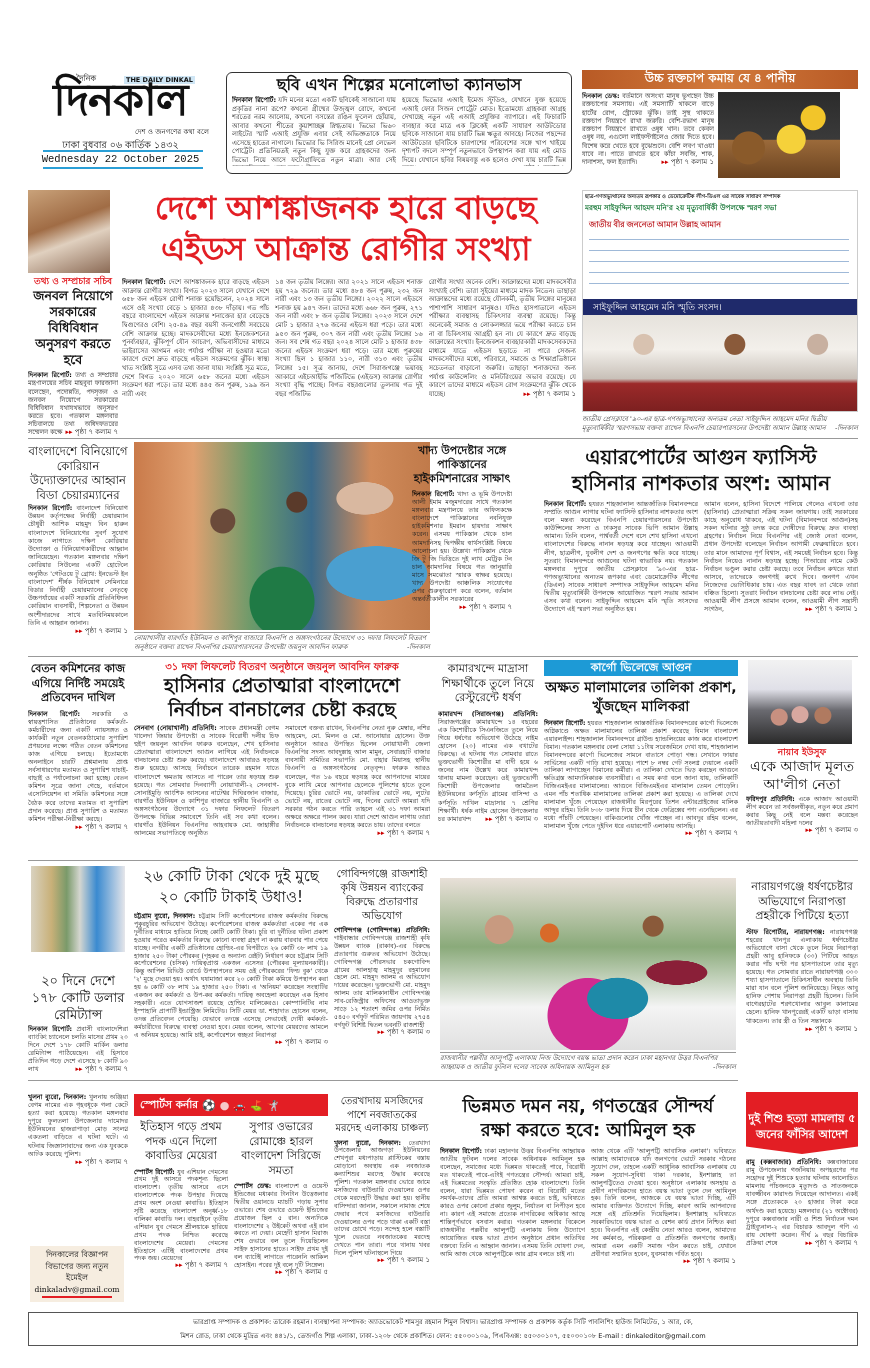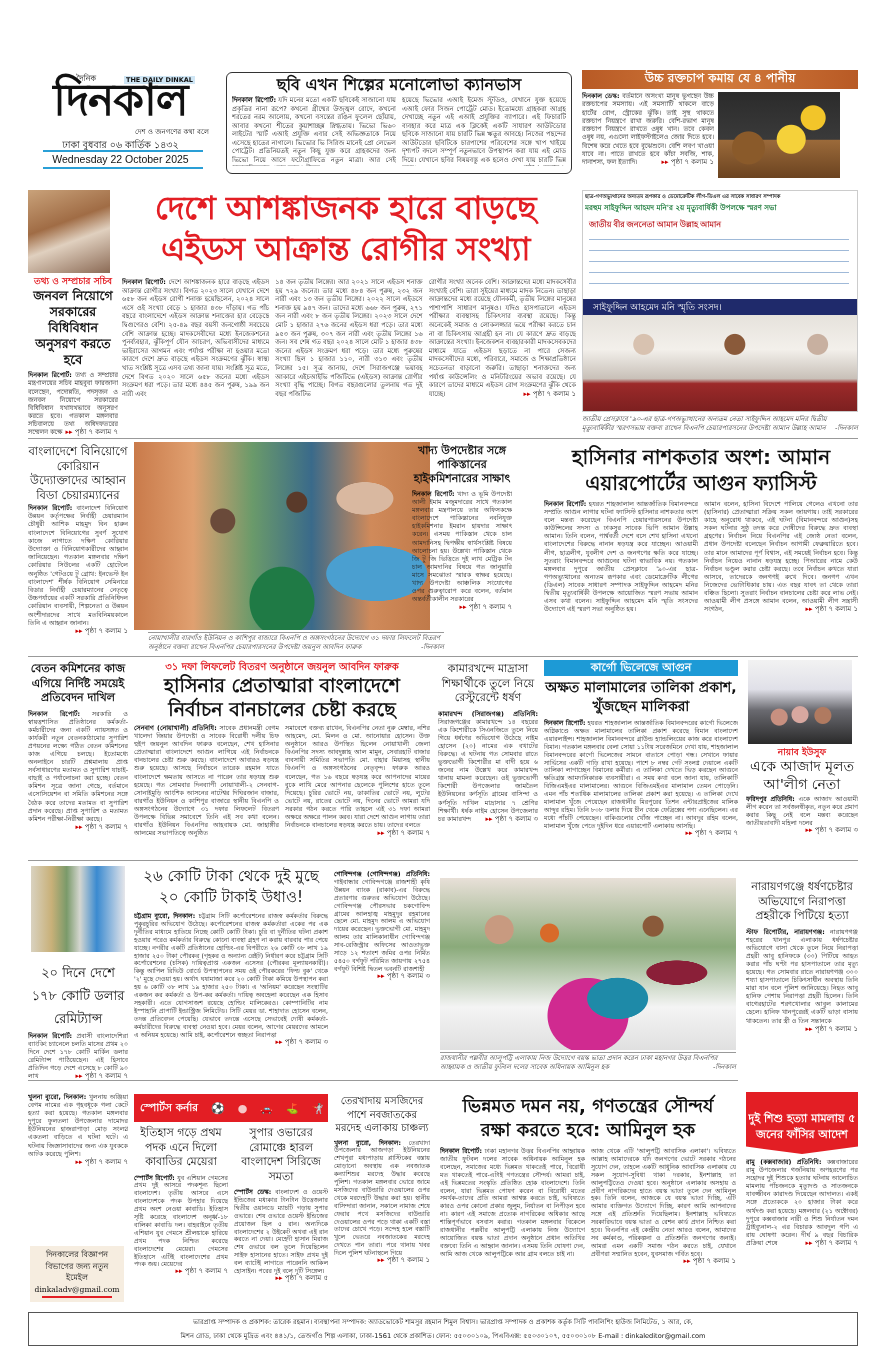--- a/index.html
+++ b/index.html
@@ -17,21 +17,21 @@
 </head>
 <body>
 
 <div class="abs" style="left:28px;top:68px;width:185px;height:100px">
   <div class="abs" style="left:48px;top:4px;font-size:8px;font-family:Liberation Serif, serif">দৈনিক</div>
   <div class="abs" style="left:96px;top:8px;font-size:6.5px;font-weight:bold;background:#cfe6f5;padding:0 2px;font-family:'DejaVu Sans',sans-serif">THE DAILY DINKAL</div>
   <div class="abs" style="left:0;top:8px;width:185px;font-size:44px;font-weight:bold;line-height:48px;font-family:'DejaVu Sans',sans-serif;letter-spacing:-1px;text-align:center">দিনকাল</div>
   <div class="abs" style="right:4px;top:58px;font-size:7px;font-family:'DejaVu Sans',sans-serif">দেশ ও জনগণের কথা বলে</div>
   <div class="abs" style="left:0;width:185px;top:70px;text-align:center;font-size:9.5px;font-family:'DejaVu Sans',sans-serif">ঢাকা বুধবার ০৬ কার্তিক ১৪৩২</div>
   <div class="abs" style="left:15px;width:160px;top:82px;height:2px;background:#2a9fd6"></div>
-  <div class="abs" style="left:0;width:185px;top:85px;text-align:center;font-size:10.5px;font-family:Liberation Sans, sans-serif">Wednesday 22 October 2025</div>
+  <div class="abs" style="left:0;width:185px;top:85px;text-align:center;font-size:10.5px;font-family:Liberation Mono, monospace">Wednesday 22 October 2025</div>
   <div class="abs" style="left:15px;width:160px;top:99px;height:2px;background:#2a9fd6"></div>
 </div>
 
 <div class="abs" style="left:226px;top:72px;width:346px;height:102px;border:1.5px solid #333;border-radius:6px;padding:3px 5px">
   <div class="hd" style="font-size:16px;margin-bottom:2px">ছবি এখন শিল্পের মনোলোভা ক্যানভাস</div>
   <div style="display:flex;gap:6px">
     <div class="txt" style="flex:1;height:70px;font-size:6.6px;line-height:8.5px"><b>দিনকাল রিপোর্ট:</b> <span>যদি মনের মতো একটি ছবিকেই সাজানো যায় প্রকৃতির নানা রূপে? কখনো গ্রীষ্মের উজ্জ্বল রোদে, কখনো শরতের নরম আলোয়, কখনো বসন্তের রঙিন ফুলেল ছোঁয়ায়, আবার কখনো শীতের কুয়াশাচ্ছন্ন স্নিগ্ধতায়। ভিভো ভি৬০ লাইটের স্মার্ট এআই প্রযুক্তি এবার সেই অভিজ্ঞতাকে নিয়ে এসেছে হাতের নাগালে। ভিভোর ভি সিরিজ মানেই প্রো লেভেল পোর্ট্রেট। প্রতিনিয়তই নতুন কিছু যুক্ত করে গ্রাহকদের জন্য ভিভো নিয়ে আসে ফটোগ্রাফিতে নতুন মাত্রা। আর সেই ধারাবাহিকতায় এবার আরও উন্নত</span></div>
     <div class="txt" style="flex:1;height:70px;font-size:6.6px;line-height:8.5px"><span>হয়েছে ভিভোর এআই ইমেজ স্টুডিও, যেখানে যুক্ত হয়েছে এআই ফোর সিজন পোর্ট্রেট মোড। ইতোমধ্যে গ্রাহকরা আগ্রহ দেখাচ্ছে নতুন এই এআই প্রযুক্তির ব্যাপারে। এই ফিচারটি ব্যবহার করে মাত্র এক ক্লিকেই একটি সাধারণ আউটডোর ছবিকে সাজানো যায় চারটি ভিন্ন ঋতুর আবহে। নিজের পছন্দের আউটডোর ছবিটিকে চারপাশের পরিবেশের সঙ্গে খাপ খাইয়ে দৃশ্যপট বদলে সম্পূর্ণ নতুনভাবে উপস্থাপন করা যায় এই মোড দিয়ে। যেখানে ছবির বিষয়বস্তু এক হলেও দেখা যায় চারটি ভিন্ন দৃশ্যে।</span> <span class="more">▸▸ <span class="m2">পৃষ্ঠা ৭ কলাম ১</span></span></div>
   </div>
 </div>
@@ -73,30 +73,30 @@
 <div class="abs cap" style="left:582px;top:414px;width:276px;height:20px;border:none"><span>জাতীয় প্রেসক্লাবে '৯০-এর ছাত্র-গণঅভ্যুত্থানের অন্যতম নেতা সাইফুদ্দিন আহমেদ মনির দ্বিতীয় মৃত্যুবার্ষিকীর স্মরণসভায় বক্তব্য রাখেন বিএনপি চেয়ারপারসনের উপদেষ্টা আমান উল্লাহ আমান</span> <span style="float:right">-দিনকাল</span></div>
 
 <div class="abs rule" style="left:28px;top:438px;width:830px;height:1px"></div>
 
 <div class="abs" style="left:28px;top:444px;width:100px;height:210px">
   <div class="hd" style="font-size:11.5px;line-height:14.5px;font-weight:normal;font-family:'DejaVu Sans',sans-serif">বাংলাদেশে বিনিয়োগে কোরিয়ান উদ্যোক্তাদের আহ্বান বিডা চেয়ারম্যানের</div>
   <div class="txt" style="height:160px;margin-top:2px;font-size:6.3px;line-height:8.2px"><b>দিনকাল রিপোর্ট:</b> <span>বাংলাদেশ বিনিয়োগ উন্নয়ন কর্তৃপক্ষের নির্বাহী চেয়ারম্যান চৌধুরী আশিক মাহমুদ বিন হারুন বাংলাদেশে বিনিয়োগের সুবর্ণ সুযোগ কাজে লাগাতে দক্ষিণ কোরিয়ার উদ্যোক্তা ও বিনিয়োগকারীদের আহ্বান জানিয়েছেন। গতকাল মঙ্গলবার দক্ষিণ কোরিয়ার সিউলের একটি হোটেলে অনুষ্ঠিত 'গেটওয়ে টু গ্রোথ: ইনভেস্ট ইন বাংলাদেশ' শীর্ষক বিনিয়োগ সেমিনারে বিডার নির্বাহী চেয়ারম্যানের নেতৃত্বে উচ্চপর্যায়ের একটি সরকারি প্রতিনিধিদল কোরিয়ান ব্যবসায়ী, শিল্পনেতা ও উন্নয়ন অংশীদারদের সাথে মতবিনিময়কালে তিনি এ আহ্বান জানান।</span> <span class="more">▸▸ <span class="m2">পৃষ্ঠা ৭ কলাম ১</span></span></div>
 </div>
 
 <div class="abs photo" style="left:134px;top:442px;width:296px;height:188px;background:radial-gradient(ellipse at 78% 30%,#d9b8a0 0 28px,transparent 29px),radial-gradient(ellipse at 82% 70%,#4a9fd0 0 50px,transparent 51px),radial-gradient(circle at 30% 42%,#6a4a3a 0 12px,transparent 13px),radial-gradient(circle at 55% 32%,#5a3a2a 0 10px,transparent 11px),radial-gradient(ellipse at 50% 85%,#1f7a45 0 32px,transparent 33px),linear-gradient(90deg,#c97a4a 0,#e0a070 20%,#6a9a6a 40%,#3a6a8a 60%,#d08a5a 80%,#c07a4a 100%)"></div>
-<div class="abs cap" style="left:148px;top:632px;width:296px;height:20px"><span>নোয়াখালীর বারগাঁও ইউনিয়ন ও কাশিপুর বাজারে বিএনপি ও অঙ্গসংগঠনের উদ্যোগে ৩১ দফার লিফলেট বিতরণ অনুষ্ঠানে বক্তব্য রাখেন বিএনপির চেয়ারপারসনের উপদেষ্টা জয়নুল আবদিন ফারুক</span> <span style="float:right">-দিনকাল</span></div>
+<div class="abs cap" style="left:134px;top:632px;width:296px;height:20px"><span>নোয়াখালীর বারগাঁও ইউনিয়ন ও কাশিপুর বাজারে বিএনপি ও অঙ্গসংগঠনের উদ্যোগে ৩১ দফার লিফলেট বিতরণ অনুষ্ঠানে বক্তব্য রাখেন বিএনপির চেয়ারপারসনের উপদেষ্টা জয়নুল আবদিন ফারুক</span> <span style="float:right">-দিনকাল</span></div>
 
 <div class="abs" style="left:412px;top:444px;width:100px;height:210px">
   <div class="hd" style="font-size:11px;line-height:14px">খাদ্য উপদেষ্টার সঙ্গে পাকিস্তানের হাইকমিশনারের সাক্ষাৎ</div>
   <div class="txt" style="height:156px;margin-top:4px;font-size:6.3px;line-height:8.1px"><b>দিনকাল রিপোর্ট:</b> <span>খাদ্য ও ভূমি উপদেষ্টা আলী ইমাম মজুমদারের সাথে গতকাল মঙ্গলবার মন্ত্রণালয়ে তার অফিসকক্ষে বাংলাদেশে পাকিস্তানের নবনিযুক্ত হাইকমিশনার ইমরান হায়দার সাক্ষাৎ করেন। এসময় পাকিস্তান থেকে চাল আমদানিসহ দ্বিপক্ষীয় স্বার্থসংশ্লিষ্ট বিষয়ে আলোচনা হয়। উল্লেখ্য পাকিস্তান থেকে জি টু জি ভিত্তিতে দুই লাখ মেট্রিক টন চাল আমদানির বিষয়ে গত জানুয়ারি মাসে সমঝোতা স্মারক স্বাক্ষর হয়েছে। খাদ্য উপদেষ্টা আঞ্চলিক সংযোগের ওপর গুরুত্বারোপ করে বলেন, বর্তমান অন্তর্বর্তীকালীন সরকারের</span> <span class="more">▸▸ <span class="m2">পৃষ্ঠা ৭ কলাম ৭</span></span></div>
 </div>
 
 <div class="abs" style="left:544px;top:444px;width:314px;height:210px">
+  <div class="hd" style="font-size:20px;line-height:26px">এয়ারপোর্টের আগুন ফ্যাসিস্ট</div>
   <div class="hd" style="font-size:20px;line-height:26px">হাসিনার নাশকতার অংশ: আমান</div>
-  <div class="hd" style="font-size:20px;line-height:26px">এয়ারপোর্টের আগুন ফ্যাসিস্ট</div>
   <div style="display:flex;gap:6px;margin-top:4px">
     <div class="txt" style="flex:1;height:146px;font-size:6.3px;line-height:8.1px"><b>দিনকাল রিপোর্ট:</b> <span>হযরত শাহজালাল আন্তর্জাতিক বিমানবন্দরে সম্প্রতি আগুন লাগার ঘটনা ফ্যাসিস্ট হাসিনার নাশকতার অংশ বলে মন্তব্য করেছেন বিএনপি চেয়ারপারসনের উপদেষ্টা কাউন্সিলের সদস্য ও ঢাকসুর সাবেক ভিপি আমান উল্লাহ আমান। তিনি বলেন, পার্শ্ববর্তী দেশে বসে শেখ হাসিনা এখনো বাংলাদেশের বিরুদ্ধে নানান ষড়যন্ত্র করে যাচ্ছেন। আওয়ামী লীগ, ছাত্রলীগ, যুবলীগ দেশ ও জনগণের ক্ষতি করে যাচ্ছে। সুতরাং বিমানবন্দরে আগুনের ঘটনা স্বাভাবিক নয়। গতকাল মঙ্গলবার দুপুরে জাতীয় প্রেসক্লাবে '৯০-এর ছাত্র-গণঅভ্যুত্থানের অন্যতম রূপকার এবং ডেমোক্রেটিক লীগের (ডিএল) সাবেক সাধারণ সম্পাদক সাইফুদ্দিন আহমেদ মনির দ্বিতীয় মৃত্যুবার্ষিকী উপলক্ষে আয়োজিত স্মরণ সভায় আমান এসব কথা বলেন। সাইফুদ্দিন আহমেদ মনি স্মৃতি সংসদের উদ্যোগে এই স্মরণ সভা অনুষ্ঠিত হয়।</span></div>
     <div class="txt" style="flex:1;height:146px;font-size:6.3px;line-height:8.1px"><span>আমান বলেন, হাসিনা বিদেশে পালিয়ে গেলেও এখনো তার (হাসিনার) প্রেতাত্মারা সক্রিয় সকল জায়গায়। তাই সরকারের কাছে অনুরোধ থাকবে, এই ঘটনা (বিমানবন্দরে আগুন)সহ সকল ঘটনার সুষ্ঠু তদন্ত করে দোষীদের বিরুদ্ধে দ্রুত ব্যবস্থা গ্রহণের। নির্বাচন নিয়ে বিএনপির এই জ্যেষ্ঠ নেতা বলেন, প্রধান উপদেষ্টা বলেছেন নির্বাচন আগামী ফেব্রুয়ারিতে হবে। তার মানে আমাদের পূর্ণ বিশ্বাস, এই সময়েই নির্বাচন হবে। কিন্তু নির্বাচন নিয়েও নানান ষড়যন্ত্র হচ্ছে। পিআরের নামে কেউ নির্বাচন ভণ্ডুল করার চেষ্টা করছে। তবে নির্বাচন রুখতে যারা আসবে, তাদেরকে জনগণই রুখে দিবে। জনগণ এখন নিজেদের ভোটাধিকার চায়। এত বছর যাবৎ তা থেকে তারা বঞ্চিত ছিলো। সুতরাং নির্বাচন বানচালের চেষ্টা করে লাভ নেই। আওয়ামী লীগ প্রসঙ্গে আমান বলেন, আওয়ামী লীগ সন্ত্রাসী সংগঠন,</span> <span class="more">▸▸ <span class="m2">পৃষ্ঠা ৭ কলাম ১</span></span></div>
   </div>
 </div>
 
 <div class="abs rule" style="left:28px;top:656px;width:830px;height:1px"></div>
 
 <div class="abs" style="left:28px;top:662px;width:100px;height:190px">
   <div class="hd" style="font-size:11px;line-height:14.5px;font-weight:bold">বেতন কমিশনের কাজ এগিয়ে নির্দিষ্ট সময়েই প্রতিবেদন দাখিল</div>
@@ -131,30 +131,31 @@
   <div class="photo" style="width:104px;height:84px;margin-left:2px;background:radial-gradient(circle at 50% 65%,#d8a8a0 0 8px,transparent 9px),radial-gradient(circle at 30% 68%,#c89080 0 8px,transparent 9px),radial-gradient(circle at 72% 66%,#b07a60 0 8px,transparent 9px),linear-gradient(180deg,#f2f2f2 0,#e0e0e8 35%,#6a6a70 60%,#2a2a2a 100%)"></div>
   <div class="hd" style="color:#e31e24;font-size:9px;margin-top:3px">নায়াব ইউসুফ</div>
   <div class="hd" style="font-size:14px;line-height:18px;font-weight:normal">একে আজাদ মূলত আ'লীগ নেতা</div>
   <div class="txt" style="height:40px;margin-top:2px;font-size:6.2px;line-height:7.9px"><b>ফরিদপুর প্রতিনিধি:</b> <span>একে আজাদ আওয়ামী লীগ করেন তা সর্বজনস্বীকৃত, নতুন করে প্রমাণ করার কিছু নেই বলে মন্তব্য করেছেন জাতীয়তাবাদী মহিলা দলের</span> <span class="more">▸▸ <span class="m2">পৃষ্ঠা ৭ কলাম ৩</span></span></div>
 </div>
 
 <div class="abs rule" style="left:28px;top:860px;width:830px;height:1px"></div>
 
 <div class="abs" style="left:28px;top:866px;width:100px;height:205px">
   <div class="photo" style="width:94px;height:86px;margin-left:3px;background:linear-gradient(90deg,#d9d2c0 0,#c8b078 22%,#7a9a6a 38%,#d4d6d0 52%,#3a8ad0 70%,#e6e6ea 100%)"></div>
-  <div class="hd" style="font-size:13px;line-height:23px;margin-top:9px;font-weight:normal">২০ দিনে দেশে ১৭৮ কোটি ডলার রেমিট্যান্স</div>
+  <div class="hd" style="font-size:13px;line-height:17px;margin-top:20px;font-weight:normal">২০ দিনে দেশে ১৭৮ কোটি ডলার রেমিট্যান্স</div>
   <div class="txt" style="height:50px;margin-top:2px;font-size:6.3px;line-height:8.1px"><b>দিনকাল রিপোর্ট:</b> <span>প্রবাসী বাংলাদেশিরা ব্যাংকিং চ্যানেলে চলতি মাসের প্রথম ২০ দিনে দেশে ১৭৮ কোটি মার্কিন ডলার রেমিট্যান্স পাঠিয়েছেন। এই হিসাবে প্রতিদিন গড়ে দেশে এসেছে ৮ কোটি ৯০ লাখ</span> <span class="more">▸▸ <span class="m2">পৃষ্ঠা ৭ কলাম ৭</span></span></div>
 </div>
 
 <div class="abs" style="left:134px;top:866px;width:194px;height:205px">
   <div class="hd" style="font-size:15px;line-height:21px;font-weight:normal">২৬ কোটি টাকা থেকে দুই মুছে ২০ কোটি টাকাই উধাও!</div>
   <div class="txt" style="height:152px;margin-top:4px;font-size:6.2px;line-height:7.9px"><b>চট্টগ্রাম ব্যুরো, দিনকাল:</b> <span>চট্টগ্রাম সিটি কর্পোরেশনের রাজস্ব কর্মকর্তার বিরুদ্ধে পুকুরচুরির অভিযোগ উঠেছে। কর্পোরেশনের রাজস্ব কর্মকর্তারা একের পর এক দুর্নীতির মাধ্যমে হাতিয়ে নিচ্ছে কোটি কোটি টাকা। চুরি বা দুর্নীতির ঘটনা প্রকাশ হওয়ার পরেও কর্মকর্তার বিরুদ্ধে কোনো ব্যবস্থা গ্রহণ না করায় বারবার পার পেয়ে যাচ্ছে। নগরীর একটি প্রতিষ্ঠানের হোল্ডিং-এর বিপরীতে ২৬ কোটি ৩৮ লাখ ১৯ হাজার ২৫০ টাকা পৌরকর (গৃহকর ও অন্যান্য রেইট) নির্ধারণ করে চট্টগ্রাম সিটি কর্পোরেশনের (চসিক) দায়িত্বপ্রাপ্ত একজন এসেসর (পৌরকর মূল্যায়নকারী)। কিন্তু আপিল রিভিউ বোর্ডে উপস্থাপনের সময় ওই পৌরকরের 'ফিল্ড বুক' থেকে '২' মুছে দেওয়া হয়। অর্থাৎ ঘষামাজা করে ২০ কোটি টাকা কমিয়ে উপস্থাপন করা হয় ৬ কোটি ৩৮ লাখ ১৯ হাজার ২৫০ টাকা। এ 'অনিয়ম' করেছেন সংস্থাটির একজন কর কর্মকর্তা ও উপ-কর কর্মকর্তা। দায়িত্ব অবহেলা করেছেন এক হিসাব সহকারী। এতে যোগসাজশ রয়েছে হোল্ডিং মালিকেরও। কোম্পানিটির নাম ইস্পাহানি প্রাপার্টি ইন্ডাস্ট্রিজ লিমিটেড। সিটি মেয়র ডা. শাহাদাত হোসেন বলেন, তদন্ত প্রতিবেদন পেয়েছি। যেভাবে তদন্তে এসেছে সেভাবেই দোষী কর্মকর্তা-কর্মচারীদের বিরুদ্ধে ব্যবস্থা নেওয়া হবে। মেয়র বলেন, আগের মেয়রদের আমলে এ অনিয়ম হয়েছে। আমি চাই, কর্পোরেশনে স্বচ্ছতা নিরাপত্তা</span> <span class="more">▸▸ <span class="m2">পৃষ্ঠা ৭ কলাম ৩</span></span></div>
 </div>
 
 <div class="abs" style="left:334px;top:866px;width:96px;height:205px">
+  <div class="hd" style="font-size:10.5px;line-height:14px;font-weight:normal">গোবিন্দগঞ্জে রাজশাহী কৃষি উন্নয়ন ব্যাংকের বিরুদ্ধে প্রতারণার অভিযোগ</div>
   <div class="txt" style="height:150px;margin-top:4px;font-size:6.2px;line-height:7.9px"><b>গোবিন্দগঞ্জ (গোবিন্দগঞ্জ) প্রতিনিধি:</b> <span>গাইবান্ধার গোবিন্দগঞ্জে রাজশাহী কৃষি উন্নয়ন ব্যাংক (রাকাব)-এর বিরুদ্ধে প্রতারণার গুরুতর অভিযোগ উঠেছে। গোবিন্দগঞ্জ পৌরসভার চকগোবিন্দ গ্রামের আলহাজ্ব মাহমুদুর রহমানের ছেলে মো. মাহমুদ আলম এ অভিযোগ দায়ের করেছেন। ভুক্তভোগী মো. মাহমুদ আলম তার মালিকানাধীন গোবিন্দগঞ্জ সাব-রেজিস্ট্রার অফিসের আওতাভুক্ত সাড়ে ১২ শতাংশ জমির ওপর নির্মিত ৫৪৫০ বর্গফুট পরিমিত জায়গায় ২৭৫৪ বর্গফুট বিশিষ্ট দ্বিতল ভবনটি রাজশাহী</span> <span class="more">▸▸ <span class="m2">পৃষ্ঠা ৭ কলাম ৩</span></span></div>
 </div>
 
 <div class="abs photo" style="left:440px;top:878px;width:296px;height:172px;background:radial-gradient(circle at 20% 30%,#c89a80 0 14px,transparent 15px),radial-gradient(circle at 37% 32%,#d86a2a 0 9px,transparent 10px),radial-gradient(circle at 72% 28%,#8a5a3a 0 10px,transparent 11px),radial-gradient(ellipse at 60% 70%,#1e8aa8 0 30px,transparent 31px),radial-gradient(ellipse at 50% 80%,#d02a90 0 40px,transparent 41px),radial-gradient(ellipse at 80% 55%,#8a1f38 0 30px,transparent 31px),linear-gradient(180deg,#e8e0d8 0,#8aaa7a 40%,#f4f4f4 75%,#e0e0e0 100%)"></div>
 <div class="abs cap" style="left:440px;top:1052px;width:296px;height:20px"><span>রাজধানীর পল্লবীর আলুপট্টি এলাকায় নিজ উদ্যোগে বয়স্ক ভাতা প্রদান করেন ঢাকা মহানগর উত্তর বিএনপির আহ্বায়ক ও জাতীয় ফুটবল দলের সাবেক অধিনায়ক আমিনুল হক</span> <span style="float:right">-দিনকাল</span></div>
 
 <div class="abs" style="left:746px;top:880px;width:112px;height:195px">
   <div class="hd" style="font-size:11px;line-height:14.5px;font-weight:normal">নারায়ণগঞ্জে ধর্ষণচেষ্টার অভিযোগে নিরাপত্তা প্রহরীকে পিটিয়ে হত্যা</div>
   <div class="txt" style="height:138px;margin-top:4px;font-size:6.3px;line-height:8.1px"><b>স্টাফ রিপোর্টার, নারায়ণগঞ্জ:</b> <span>নারায়ণগঞ্জ শহরের খানপুর এলাকায় ধর্ষণচেষ্টার অভিযোগে বাসা থেকে তুলে নিয়ে নিরাপত্তা প্রহরী আবু হানিফকে (৩০) পিটিয়ে আহত করার পাঁচ ঘণ্টা পর হাসপাতালে তার মৃত্যু হয়েছে। গত সোমবার রাতে নারায়ণগঞ্জ ৩০০ শয্যা হাসপাতালে চিকিৎসাধীন অবস্থায় তিনি মারা যান বলে পুলিশ জানিয়েছে। নিহত আবু হানিফ পেশায় নিরাপত্তা প্রহরী ছিলেন। তিনি বাগেরহাটের শরণখোলার আবুল কালামের ছেলে। হানিফ খানপুরেরই একটি ভাড়া বাসায় থাকতেন। তার স্ত্রী ও তিন সন্তানকে</span> <span class="more">▸▸ <span class="m2">পৃষ্ঠা ৭ কলাম ১</span></span></div>
 </div>
@@ -167,21 +168,21 @@
 
 <div class="abs" style="left:30px;top:1246px;width:94px;height:56px;background:#f6ede0;text-align:center;font-size:8px;line-height:11.5px;font-family:'DejaVu Sans',sans-serif;padding-top:3px">
   <div>দিনকালের বিজ্ঞাপন</div>
   <div>বিভাগের জন্য নতুন</div>
   <div>ইমেইল</div>
   <div style="font-family:'DejaVu Serif',serif;font-size:7.6px">dinkaladv@gmail.com</div>
   <div style="margin:1px auto 0;width:70px;height:1.5px;background:#e31e24"></div>
 </div>
 
 <div class="abs" style="left:134px;top:1094px;width:194px;height:216px">
-  <div style="background:#e31e24;height:28px;display:flex;align-items:center;padding-left:6px;gap:13px">
+  <div style="background:#e31e24;height:22px;display:flex;align-items:center;padding-left:6px;gap:4px">
     <span style="color:#fff;font-size:10.5px;font-family:'DejaVu Sans',sans-serif;font-weight:bold">স্পোর্টস কর্নার</span>
     <span style="color:#f6c8c8;font-size:11px">⚽</span>
     <span style="color:#f6c8c8;font-size:11px">●</span>
     <span style="color:#f6c8c8;font-size:10px">🚗</span>
     <span style="color:#f6c8c8;font-size:10px">⛳</span>
     <span style="color:#fff;font-size:10px">🤺</span>
   </div>
   <div style="display:flex;gap:6px;margin-top:4px">
     <div style="flex:1">
       <div class="hd" style="font-size:11px;line-height:14.5px;font-weight:normal">ইতিহাস গড়ে প্রথম পদক এনে দিলো কাবাডির মেয়েরা</div>
@@ -209,14 +210,14 @@
   </div>
 </div>
 
 <div class="abs" style="left:746px;top:1092px;width:112px;height:218px">
   <div class="hd" style="background:#e31e24;color:#fff;font-size:11px;line-height:16px;padding:19px 2px;clip-path:polygon(0 0,100% 0,100% 88%,50% 100%,0 88%);height:62px">দুই শিশু হত্যা মামলায় ৫ জনের ফাঁসির আদেশ</div>
   <div class="txt" style="height:140px;margin-top:4px;font-size:6.3px;line-height:8.1px"><b>রামু (কক্সবাজার) প্রতিনিধি:</b> <span>কক্সবাজারের রামু উপজেলার গর্জনিয়ায় অপহরণের পর সহোদর দুই শিশুকে হত্যার ঘটনায় আলোচিত মামলায় পাঁচজনকে মৃত্যুদণ্ড ও সাতজনকে যাবজ্জীবন কারাদণ্ড দিয়েছেন আদালত। একই সঙ্গে প্রত্যেককে ২০ হাজার টাকা করে অর্থদণ্ড করা হয়েছে। মঙ্গলবার (২১ অক্টোবর) দুপুরে কক্সবাজার নারী ও শিশু নির্যাতন দমন ট্রাইব্যুনাল-২ এর বিচারক আবদুল গণি এ রায় ঘোষণা করেন। দীর্ঘ ৯ বছর বিচারিক প্রক্রিয়া শেষে</span> <span class="more">▸▸ <span class="m2">পৃষ্ঠা ৭ কলাম ৭</span></span></div>
 </div>
 
 <div class="abs" style="left:28px;top:1312px;width:830px;height:34px;border:1px solid #555;padding:2px 6px;font-family:'DejaVu Sans',sans-serif;font-size:6.6px;line-height:14px;text-align:center;white-space:nowrap;overflow:hidden">
   <div>ভারপ্রাপ্ত সম্পাদক ও প্রকাশক: তারেক রহমান। ব্যবস্থাপনা সম্পাদক: অ্যাডভোকেট শামসুর রহমান শিমুল বিশ্বাস। ভারপ্রাপ্ত সম্পাদক ও প্রকাশক কর্তৃক সিটি পাবলিশিং হাউজ লিমিটেড, ১ আর, কে,</div>
-  <div>মিশন রোড, ঢাকা থেকে মুদ্রিত এবং ৪৪১/১, তেজগাঁও শিল্প এলাকা, ঢাকা-1561 থেকে প্রকাশিত। ফোন: ৫৫০৩০১০৯, পিএবিএক্স: ৫৫০৩০১০৭, ৫৫০৩০১০৮ E-mail : dinkaleditor@gmail.com</div>
+  <div>মিশন রোড, ঢাকা থেকে মুদ্রিত এবং ৪৪১/১, তেজগাঁও শিল্প এলাকা, ঢাকা-১২০৮ থেকে প্রকাশিত। ফোন: ৫৫০৩০১০৯, পিএবিএক্স: ৫৫০৩০১০৭, ৫৫০৩০১০৮ E-mail : dinkaleditor@gmail.com</div>
 </div>
 
 </body></html>

